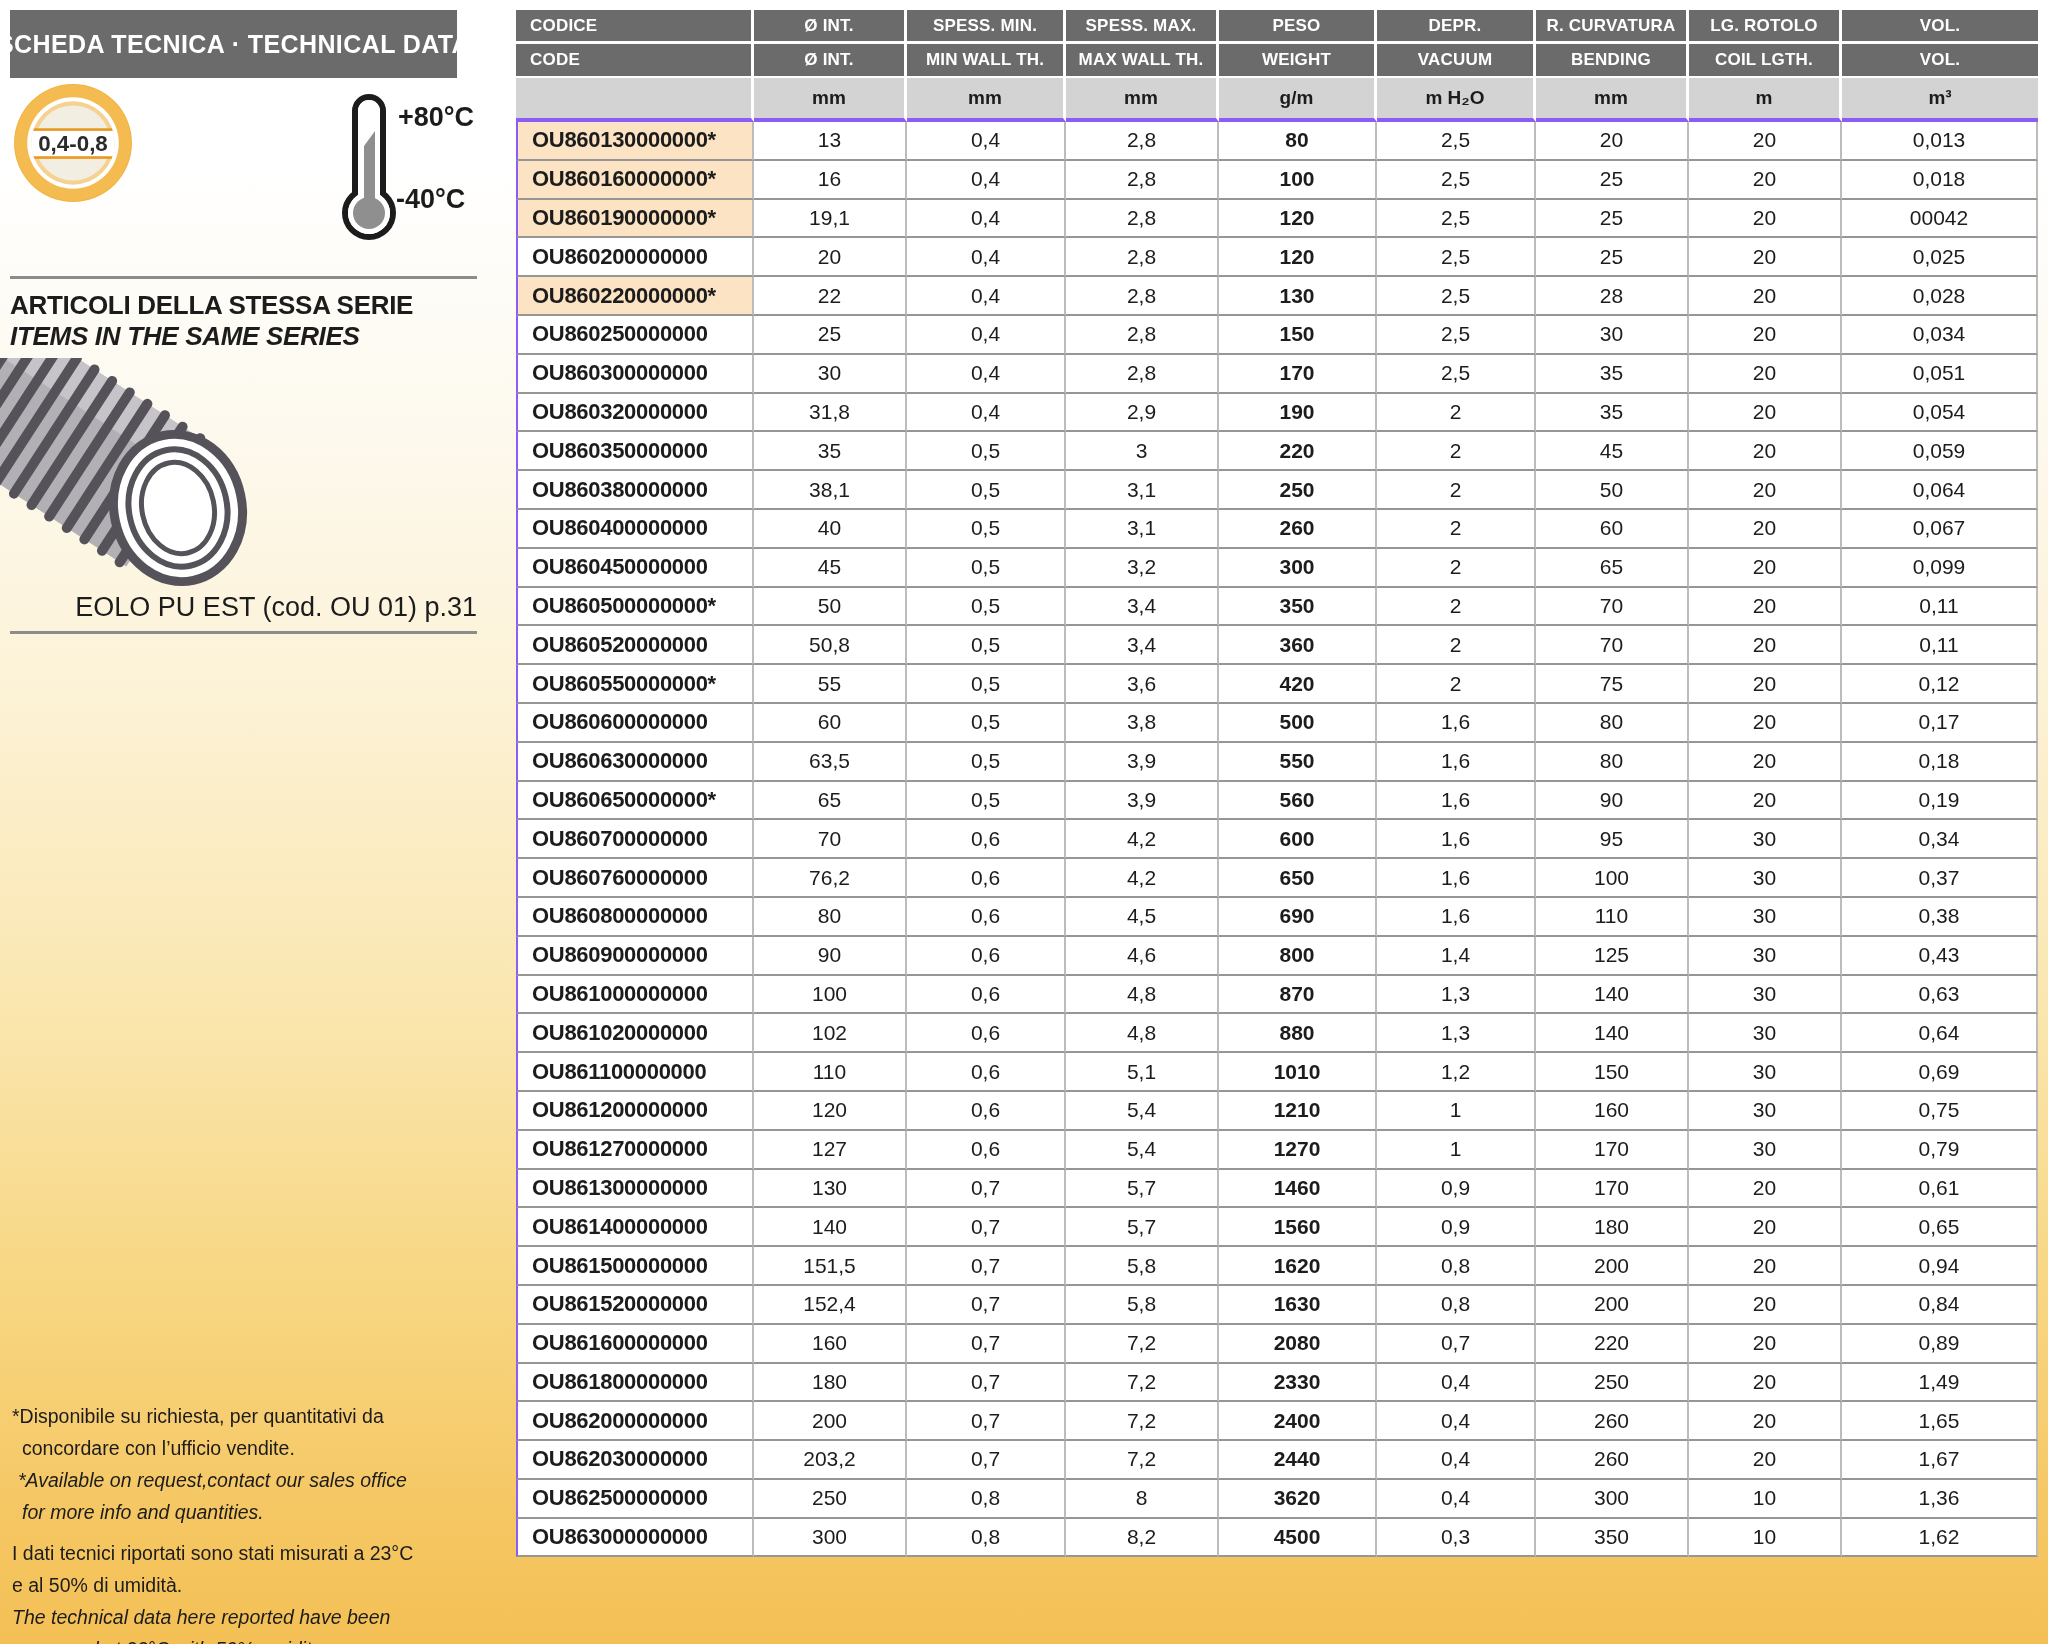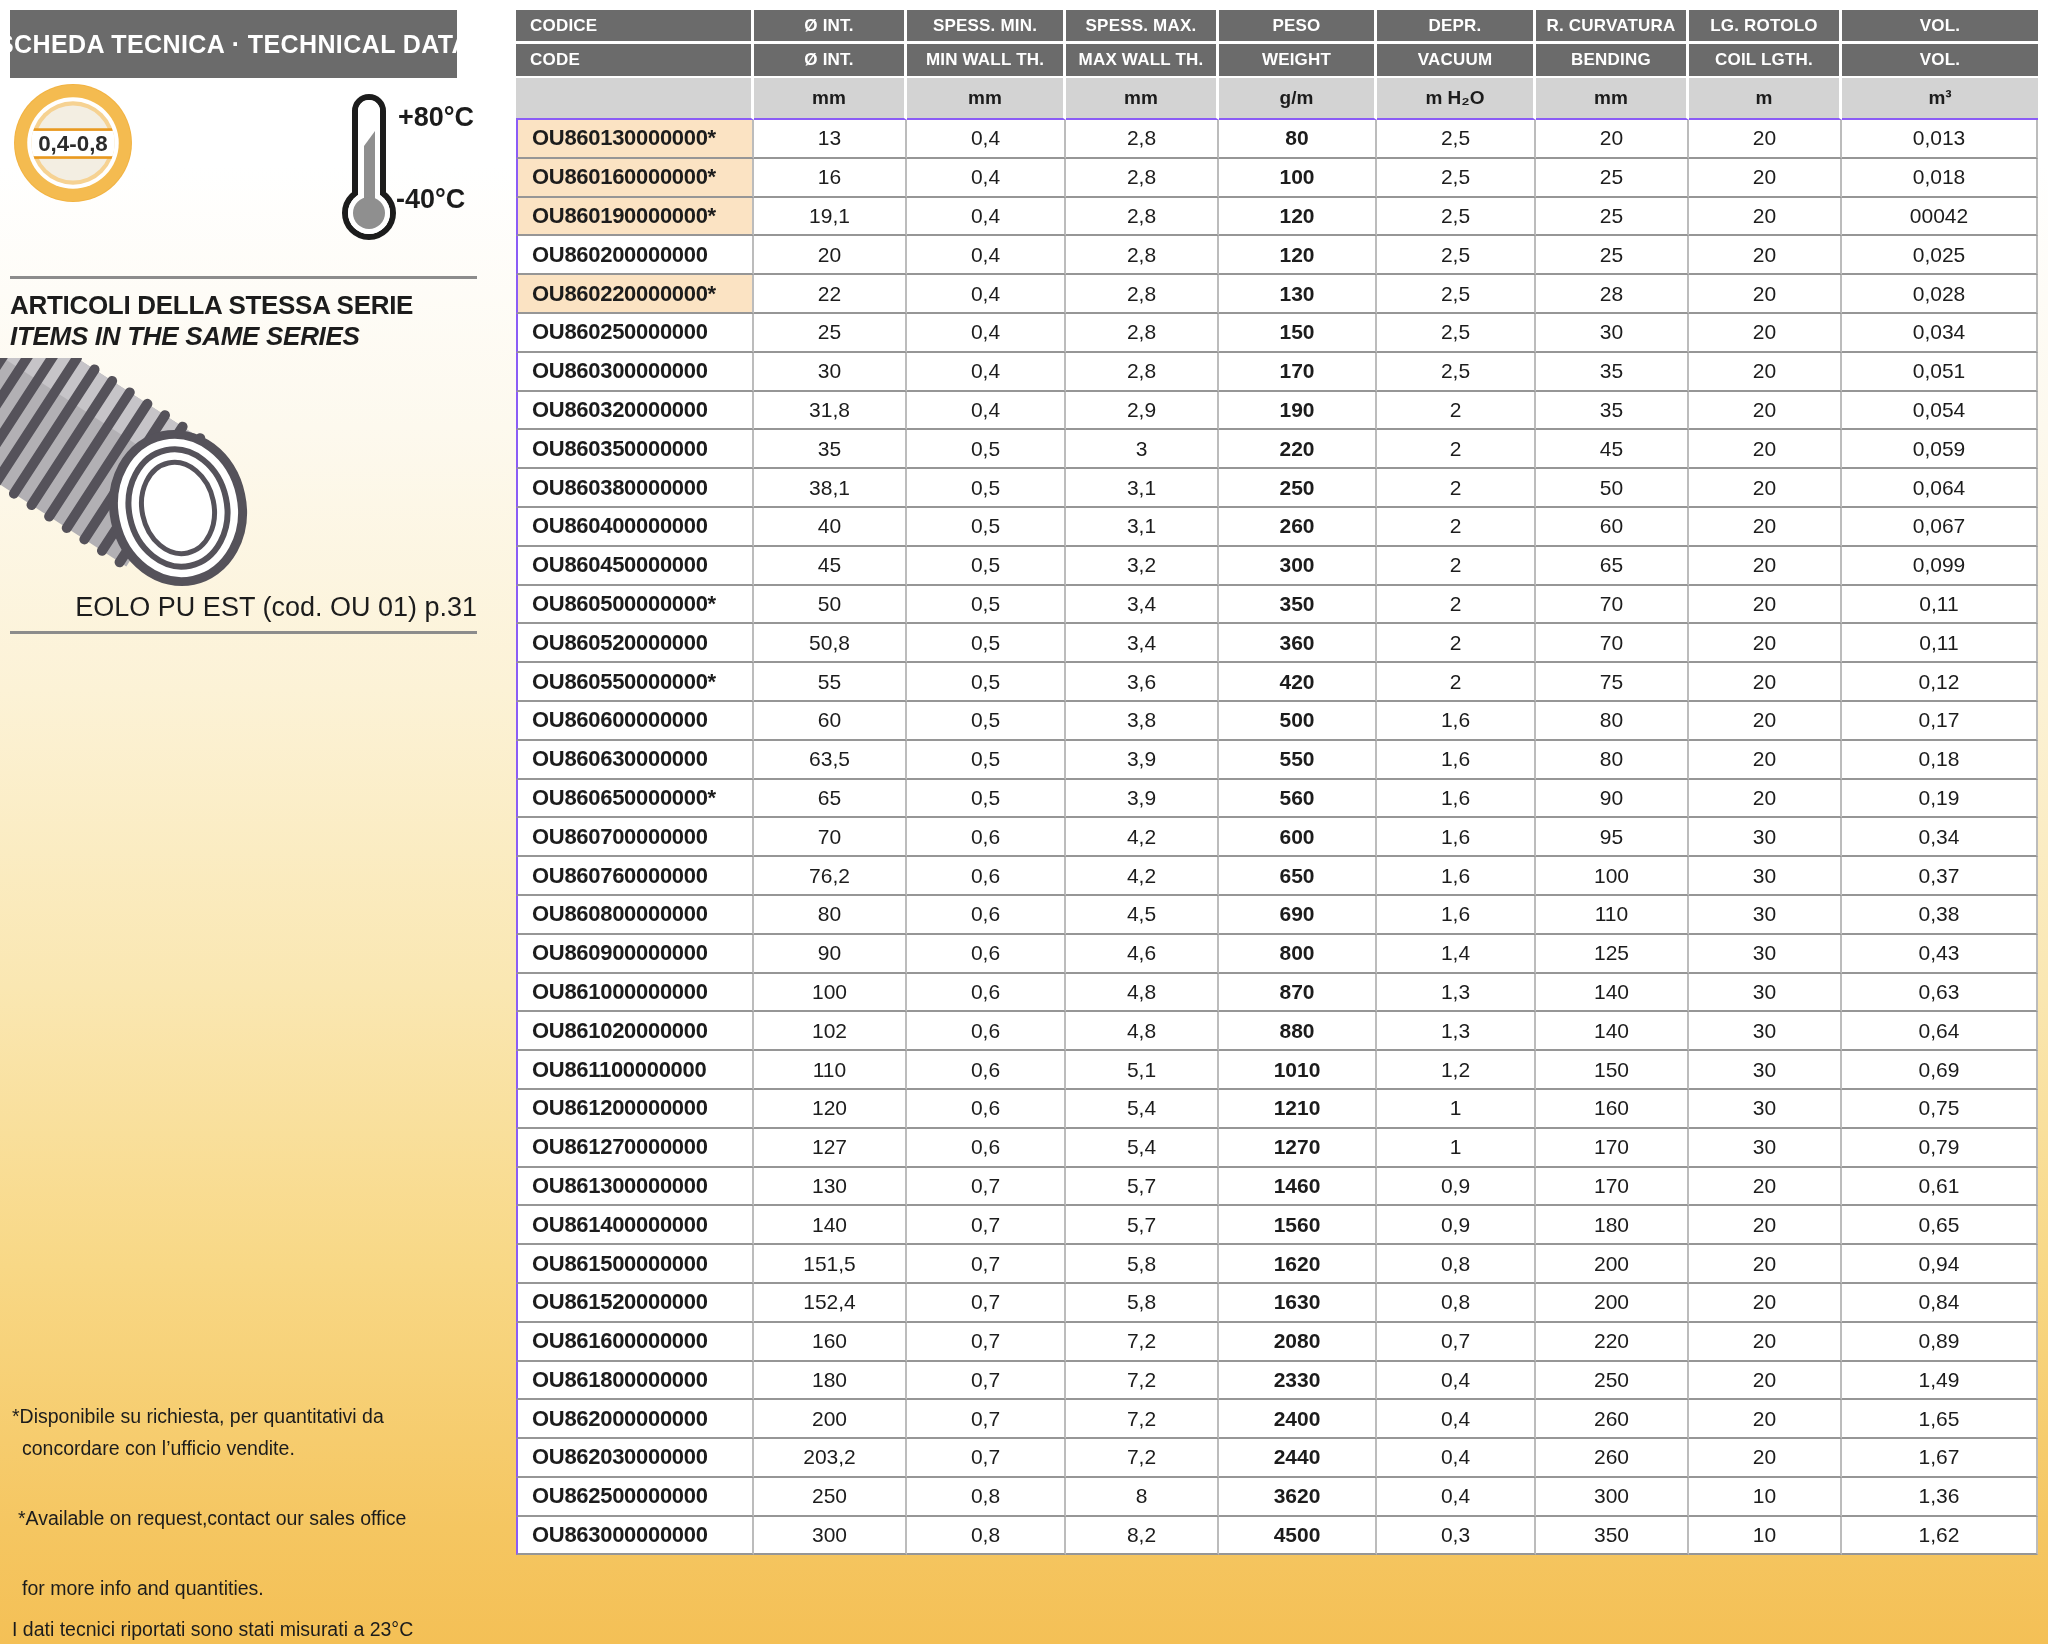--- a/index.html
+++ b/index.html
@@ -22,40 +22,40 @@
   .div1{top:276px;}
   .div2{top:631px;}
   .series-head{position:absolute;left:10px;top:290px;width:460px;line-height:31px;
     font-size:26px;font-weight:bold;letter-spacing:-.3px;}
   .series-head .en{font-style:italic;}
   .hose-wrap{position:absolute;left:0;top:358px;width:266px;height:238px;}
   .series-item{position:absolute;left:10px;top:592px;width:467px;text-align:right;
     font-size:27px;font-weight:normal;}
   .footnotes{position:absolute;left:12px;top:1400px;width:470px;font-size:19.5px;line-height:32px;}
   .footnotes .line{white-space:nowrap;}
-  .footnotes .italic{margin-top:38px;}
+  .footnotes .italic{font-style:italic;}
   .footnotes .indent1{padding-left:10px;}
   .footnotes .indent2{padding-left:6px;}
   .footnotes .gap{height:9px;}
   
   table.spec{
     position:absolute;left:516px;top:10px;width:1522px;
     border-collapse:separate;border-spacing:0;table-layout:fixed;
   }
   table.spec th,table.spec td{padding:0;text-align:center;overflow:hidden;white-space:nowrap;}
   tr.hdr th{
     background:#6b6b6b;color:#ffffff;font-size:17px;font-weight:bold;letter-spacing:.2px;
     height:31px;border-right:3px solid #ffffff;border-bottom:3px solid #ffffff;
   }
   tr.hdr th:last-child{border-right:none;}
   tr.hdr th.code-col{text-align:left;padding-left:14px;}
   tr.hdr2 th{border-bottom:2px solid #ffffff;height:32px;}
   tr.units td{
     background:#d3d3d3;font-size:19px;font-weight:bold;height:40px;
-    border-right:3px solid #ffffff;border-bottom:2px solid #8b5cf6;
+    border-right:3px solid #ffffff;border-bottom:4px solid #8b5cf6;
   }
   tr.units td:last-child{border-right:none;}
   tr.data td{
     background:#ffffff;font-size:21px;height:36.8px;
     border-right:2px solid #bcbcbc;border-bottom:2px solid #969696;
   }
   tr.data td:first-child{
     border-left:2px solid #8b5cf6;text-align:left;padding-left:14px;
     font-weight:bold;font-size:22px;letter-spacing:-.3px;
   }

